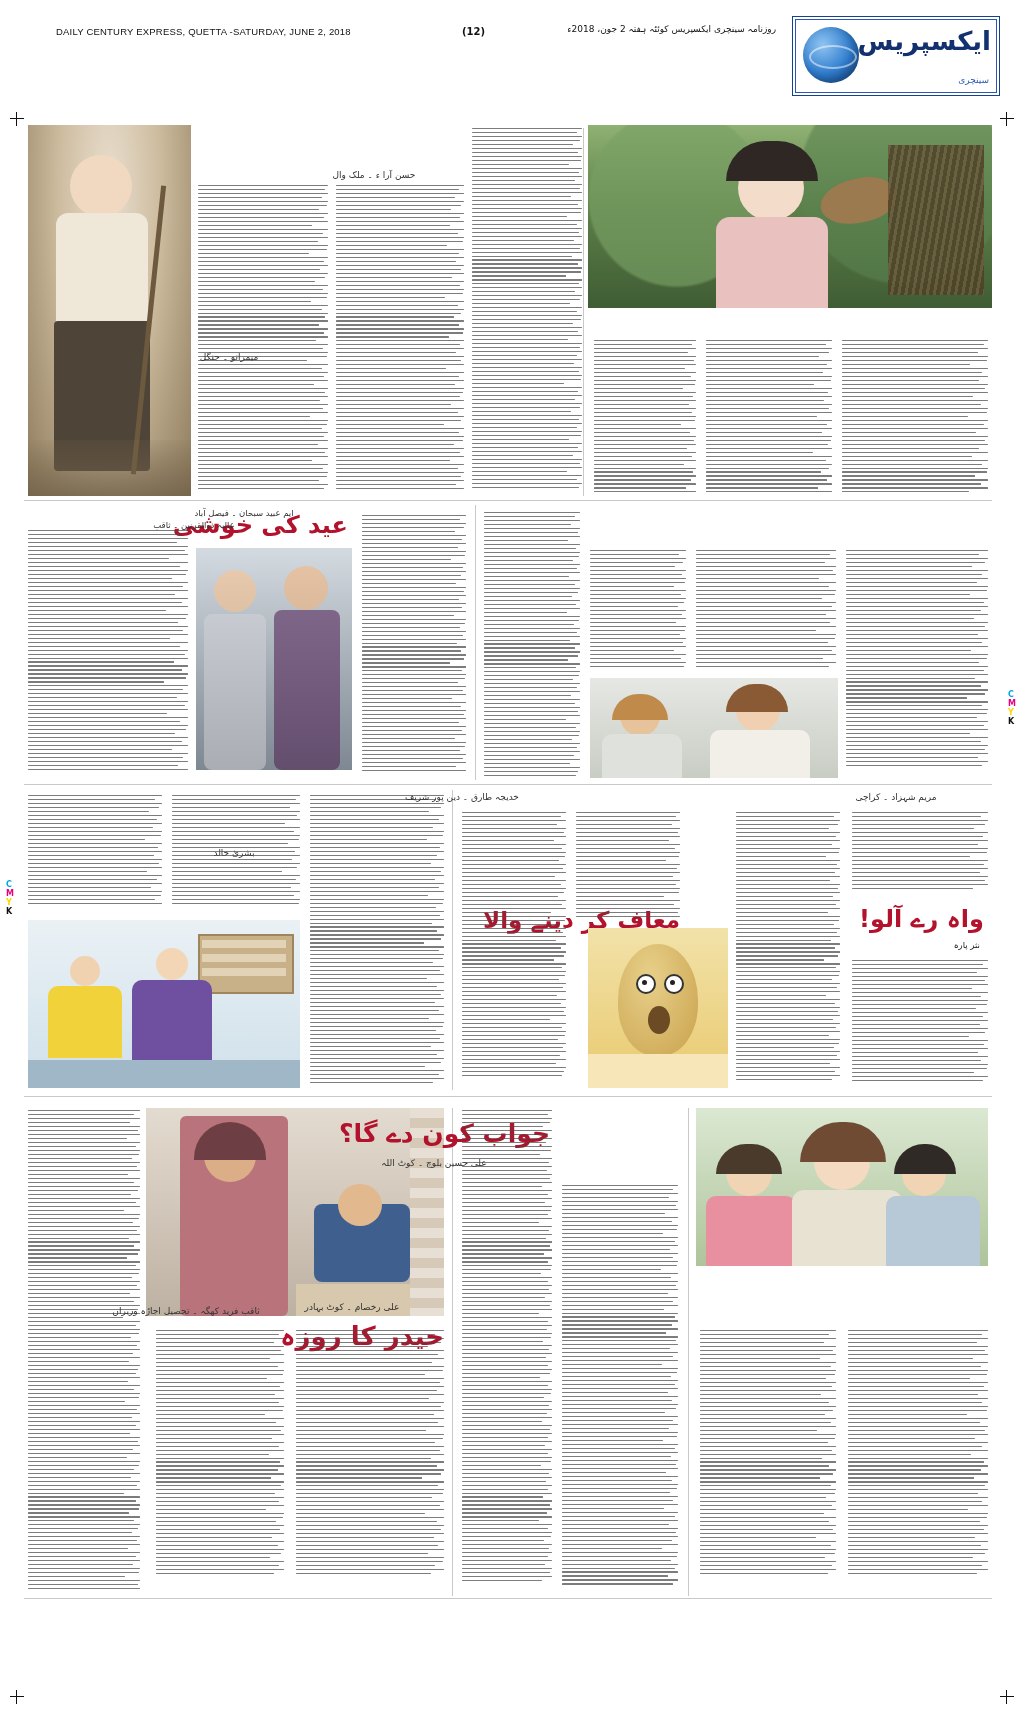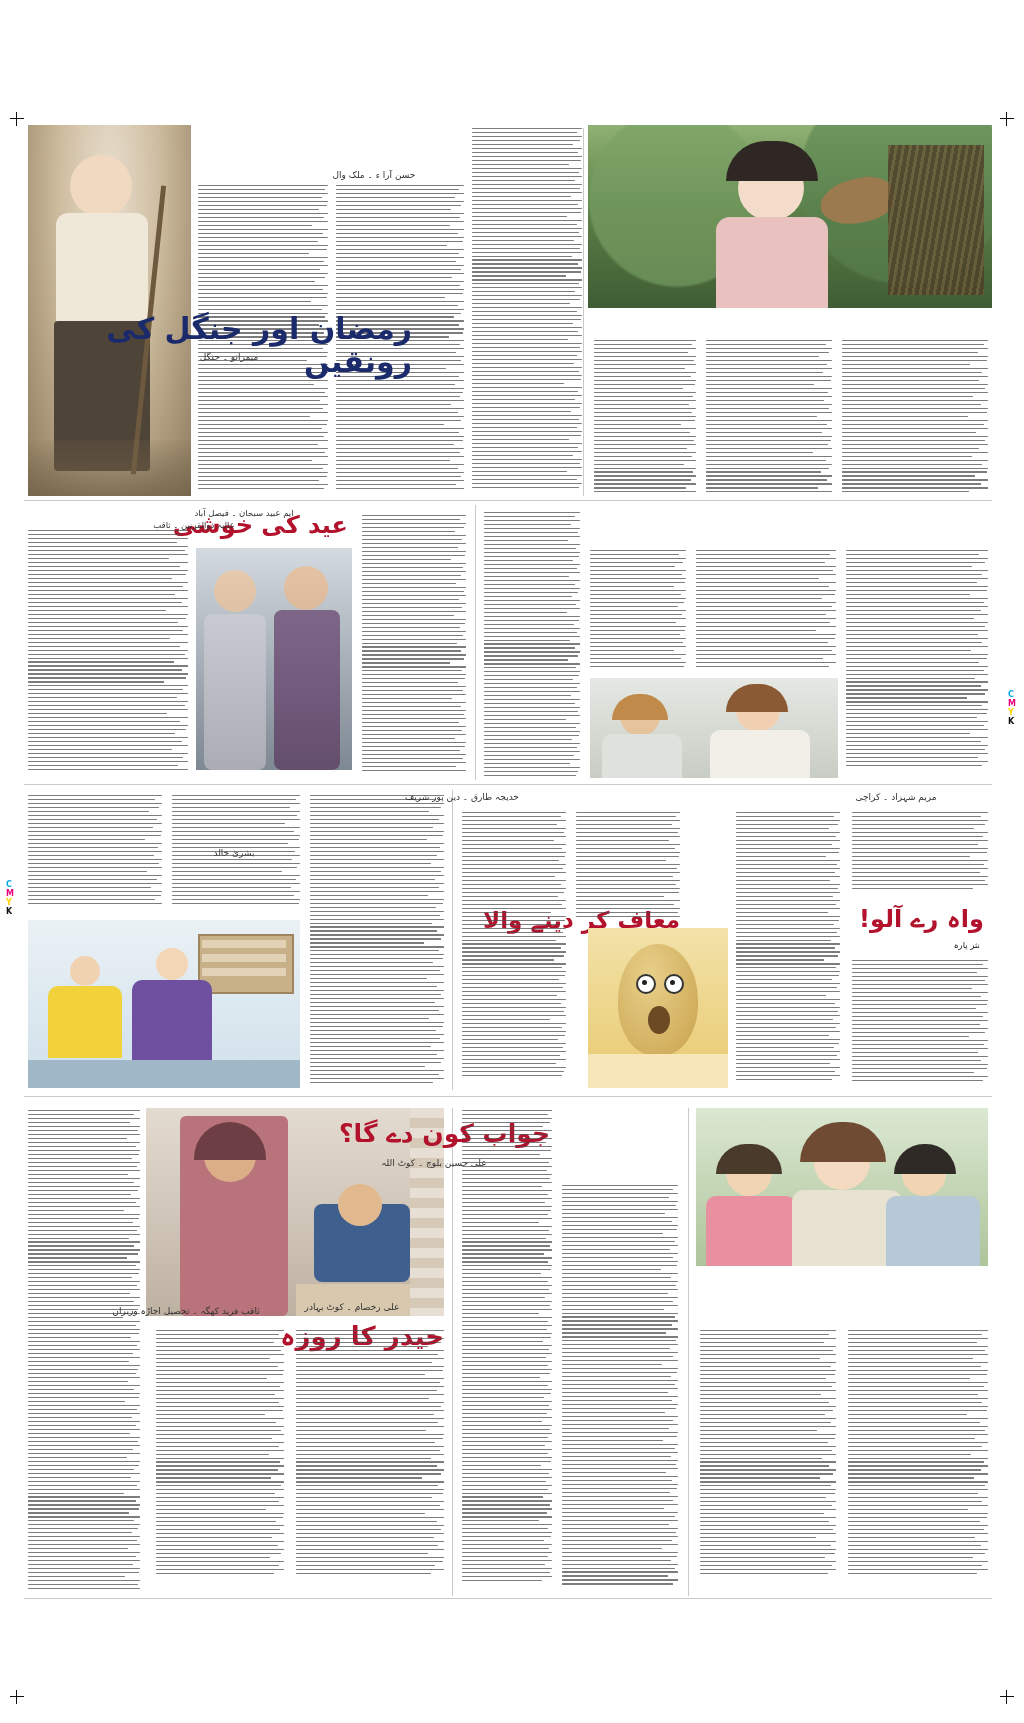--- a/index.html
+++ b/index.html
@@ -69,21 +69,32 @@
   .crop:before{left:0;top:6px;width:14px;height:1px;}
   .crop:after{left:6px;top:0;width:1px;height:14px;}
 
   .kicker{position:absolute;direction:rtl;font-size:8.5px;color:#222;text-align:right;}
 </style>
 </head>
 <body>
 
 <div class="page">
 
-
+  <div class="topbar">
+    <div class="left">DAILY CENTURY EXPRESS, QUETTA -SATURDAY, JUNE 2, 2018</div>
+    <div class="pageno">(12)</div>
+    <div class="urdu">روزنامہ سینچری ایکسپریس کوئٹہ ہفتہ 2 جون، 2018ء</div>
+  </div>
+
+  <div class="flag">
+    <div class="fbox"></div>
+    <div class="globe"></div>
+    <div class="ftitle">ایکسپریس</div>
+    <div class="fsub">سینچری</div>
+  </div>
 
 
   <div class="cmyk" style="right:6px;top:690px;">
     <span class="c-c">C</span>
       <span class="c-m">M</span>
       <span class="c-y">Y</span>
       <span class="c-k">K</span>
   </div>
   <div class="cmyk" style="left:6px;top:880px;">
     <span class="c-c">C</span>
@@ -365,21 +376,20 @@
        radial-gradient(circle at 22% 40%, rgba(120,160,100,.65) 0 26%, rgba(0,0,0,0) 27%),
        radial-gradient(circle at 78% 30%, rgba(90,130,80,.6) 0 30%, rgba(0,0,0,0) 31%),
        linear-gradient(180deg,#8fb173 0%,#5d8049 45%,#3f5c33 100%);"></div>
     <div style="position:absolute;left:150px;top:30px;width:66px;height:66px;border-radius:50%;background:#f3ddca;"></div>
     <div style="position:absolute;left:138px;top:16px;width:92px;height:40px;border-radius:46px 46px 0 0;background:#2e2724;"></div>
     <div style="position:absolute;left:128px;top:92px;width:112px;height:92px;background:#e9c2bf;border-radius:14px 14px 0 0;"></div>
     <div style="position:absolute;left:232px;top:54px;width:74px;height:44px;background:#9a7a4e;border-radius:50% 40% 40% 50%;transform:rotate(-12deg);"></div>
     <div style="position:absolute;left:300px;top:20px;width:96px;height:150px;background:repeating-linear-gradient(100deg,#6b5a3a 0 3px,#4d4028 3px 7px);opacity:.85;"></div>
   </div>
 
-  <div class="hl" style="right:612px;top:312px;width:370px;font-size:30px;color:#1b2a6b;">رمضان اور جنگل کی رونقیں</div>
   <div class="by" style="right:700px;top:352px;width:190px;">میمرانو ۔ جنگل</div>
 
   <div class="txt dense" style="left:594px;top:340px;width:102px;height:152px;">
     <i style="width:100%"></i>
       <i style="width:96%"></i>
       <i style="width:100%"></i>
       <i style="width:92%"></i>
       <i style="width:100%"></i>
       <i style="width:98%"></i>
       <i style="width:100%"></i>

